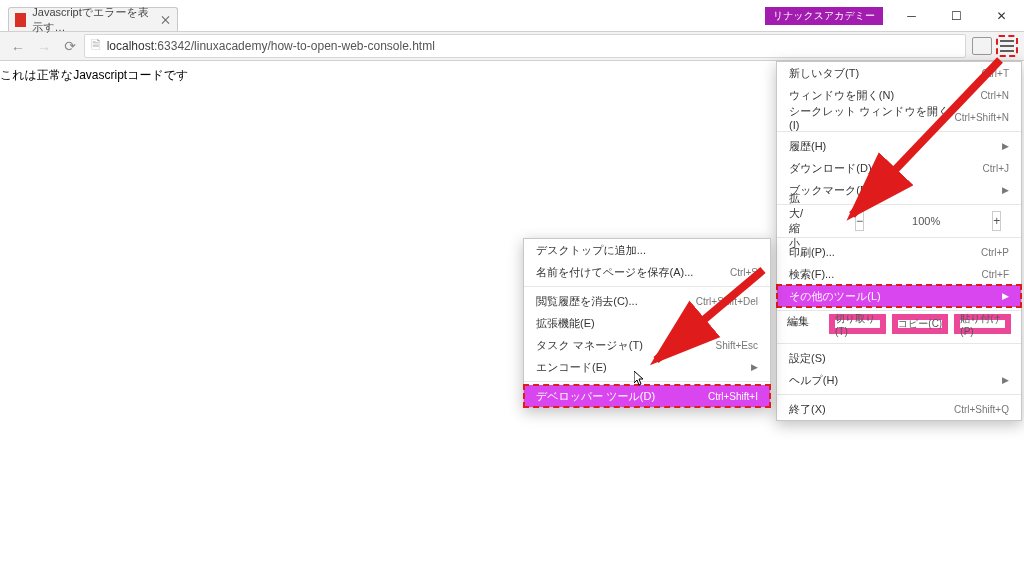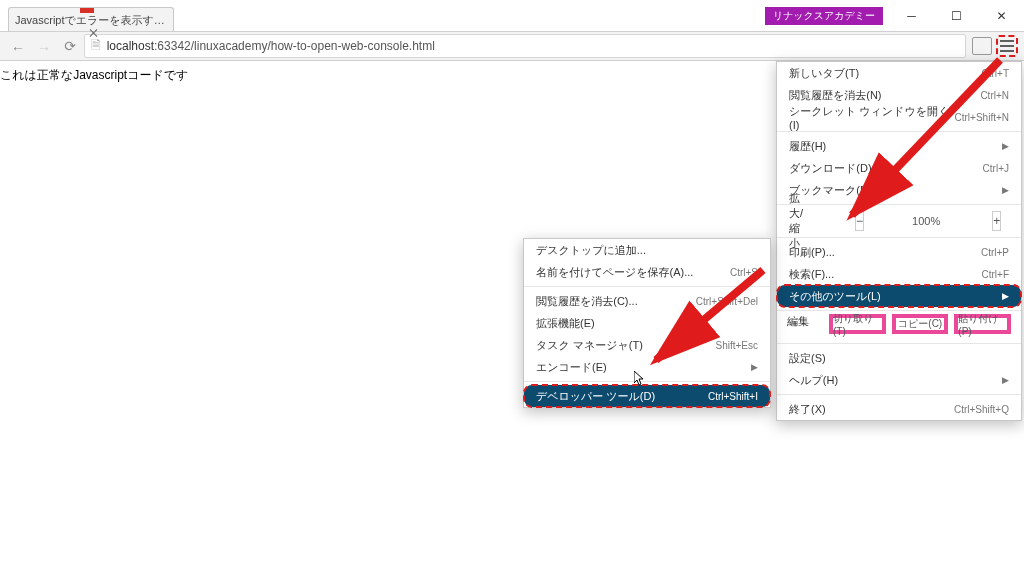--- a/index.html
+++ b/index.html
@@ -1,20 +1,20 @@
 <!DOCTYPE html>
 <html><head>
 <meta charset="utf-8">
 <style>
   * { box-sizing: border-box; font-family: "Segoe UI", Meiryo, sans-serif; }
   body { margin: 0; width: 1024px; height: 577px; background: #fff; overflow: hidden; position: relative; }
 
   
   .titlebar { height: 31px; background: #fff; display: flex; align-items: flex-start; }
-  .tab { margin-top: 7px; margin-left: 8px; height: 24px; display: flex; align-items: center; background: #f3f3f3; border: 1px solid #c8c8c8; border-bottom: none; border-radius: 3px 3px 0 0; padding: 0 8px 0 6px; font-size: 11px; color: #444; max-width: 170px; flex-direction: column; }
+  .tab { margin-top: 7px; margin-left: 8px; height: 24px; display: flex; align-items: center; background: #f3f3f3; border: 1px solid #c8c8c8; border-bottom: none; border-radius: 3px 3px 0 0; padding: 0 8px 0 6px; font-size: 11px; color: #444; max-width: 170px; }
   .tab .favicon { width: 14px; height: 14px; background: #d93025; margin-right: 6px; }
   .tab .close { width: 10px; height: 10px; margin-left: 8px; position: relative; }
   .tab .close::before, .tab .close::after { content: ""; position: absolute; left: 4px; top: 0; width: 1px; height: 10px; background: #666; }
   .tab .close::before { transform: rotate(45deg); }
   .tab .close::after { transform: rotate(-45deg); }
   .titlebar-right { margin-left: auto; display: flex; align-items: center; height: 100%; }
   .app-label { background: #a21caf; color: #fff; font-size: 10px; padding: 2px 8px; margin-right: 6px; }
   .winbtn { width: 45px; height: 30px; display: flex; align-items: center; justify-content: center; color: #333; font-size: 12px; }
 
   
@@ -30,31 +30,31 @@
   
   .page { padding: 6px 0; font-size: 12px; color: #000; }
 
   
   .menu-main { position: absolute; top: 61px; right: 2px; width: 246px; background: #fff; border: 1px solid #c7c7c7; box-shadow: 0 4px 14px rgba(0,0,0,0.25); font-size: 11px; color: #333; }
   .mi { display: flex; align-items: center; height: 22px; padding: 0 12px; }
   .mi .label { flex: 1; }
   .mi .shortcut { color: #777; font-size: 10px; }
   .mi .arrow { color: #777; font-size: 9px; margin-left: 6px; }
   .sep { height: 1px; background: #e6e6e6; margin: 3px 0; }
-  .mi.highlight { background: #0c4a6e; color: #fff; border-radius: 8px; }
+  .mi.highlight { background: #d946ef; color: #fff; }
   .mi.highlight .shortcut, .mi.highlight .arrow { color: #fff; }
   .dashed-box { outline: 2px dashed #e01b1b; outline-offset: -1px; }
   .zoom-row { display: flex; align-items: center; height: 26px; padding: 0 12px; gap: 48px; }
   .zoom-row .zlbl { flex: 1; }
   .zbtn { width: 22px; height: 20px; border: 1px solid #ccc; display: flex; align-items: center; justify-content: center; margin-left: 4px; font-size: 12px; color: #555; }
   .zval { width: 40px; text-align: center; font-size: 11px; color: #555; }
   .full { width: 26px; }
   .edit-row { display: flex; align-items: flex-start; height: 26px; padding: 0 10px; gap: 6px; }
   .edit-row .elbl { width: 36px; }
-  .ebtn { flex: 1; height: 20px; border: 4px solid #ec4899; display: flex; align-items: center; justify-content: center; font-size: 10px; color: #555; }
+  .ebtn { flex: 1; height: 20px; border: 6px solid #ec4899; display: flex; align-items: center; justify-content: center; font-size: 10px; color: #555; }
 
   
   .menu-sub { position: absolute; top: 238px; left: 523px; width: 248px; background: #fff; border: 1px solid #c7c7c7; box-shadow: 0 4px 14px rgba(0,0,0,0.25); font-size: 11px; color: #333; }
 
   
   .arrow-svg { position: absolute; top: 0; left: 0; width: 1024px; height: 577px; pointer-events: none; }
 
   
   .cursor { position: absolute; left: 634px; top: 371px; width: 12px; height: 16px; pointer-events:none; }
 </style>
@@ -97,21 +97,21 @@
 <div class="page">
   <span>これは正常なJavascriptコードです</span>
 </div>
 
 <div class="menu-main">
   <div class="mi">
       <span class="label">新しいタブ(T)</span>
       <span class="shortcut">Ctrl+T</span>
     </div>
   <div class="mi">
-      <span class="label">閲覧履歴を消去(N)</span>
+      <span class="label">ウィンドウを開く(N)</span>
       <span class="shortcut">Ctrl+N</span>
     </div>
   <div class="mi">
       <span class="label">シークレット ウィンドウを開く(I)</span>
       <span class="shortcut">Ctrl+Shift+N</span>
     </div>
   <div class="sep"></div>
   <div class="mi">
       <span class="label">履歴(H)</span>
       <span class="arrow">▶</span>

